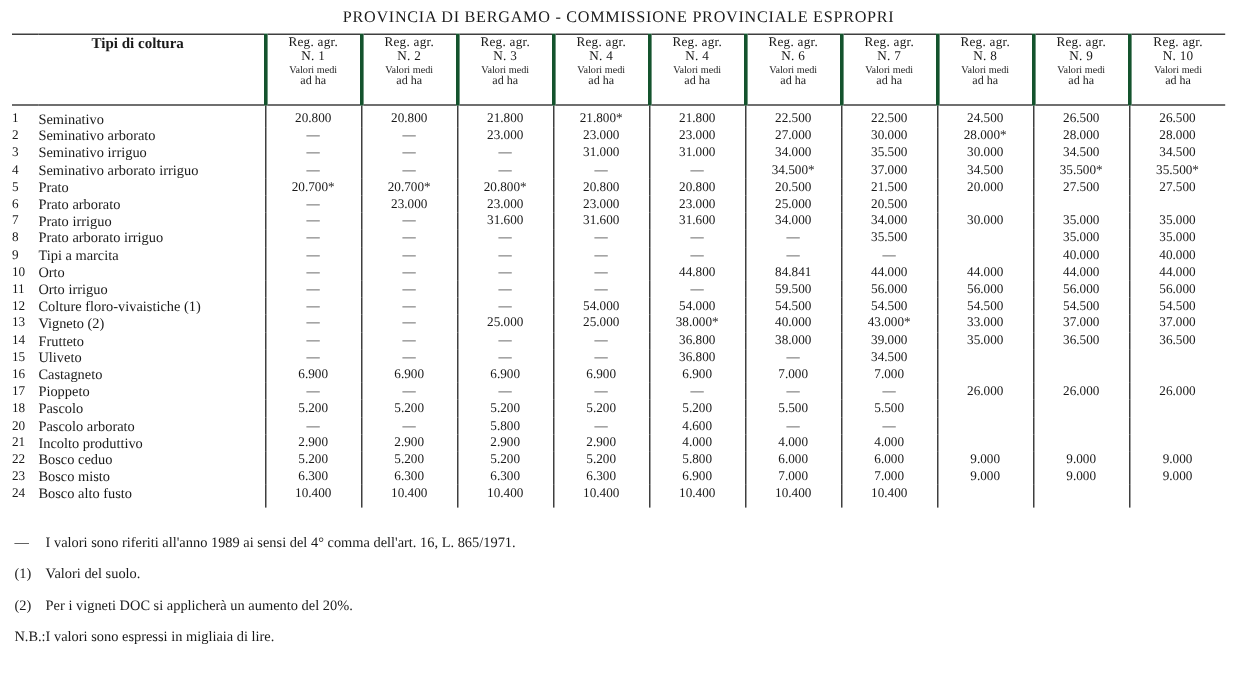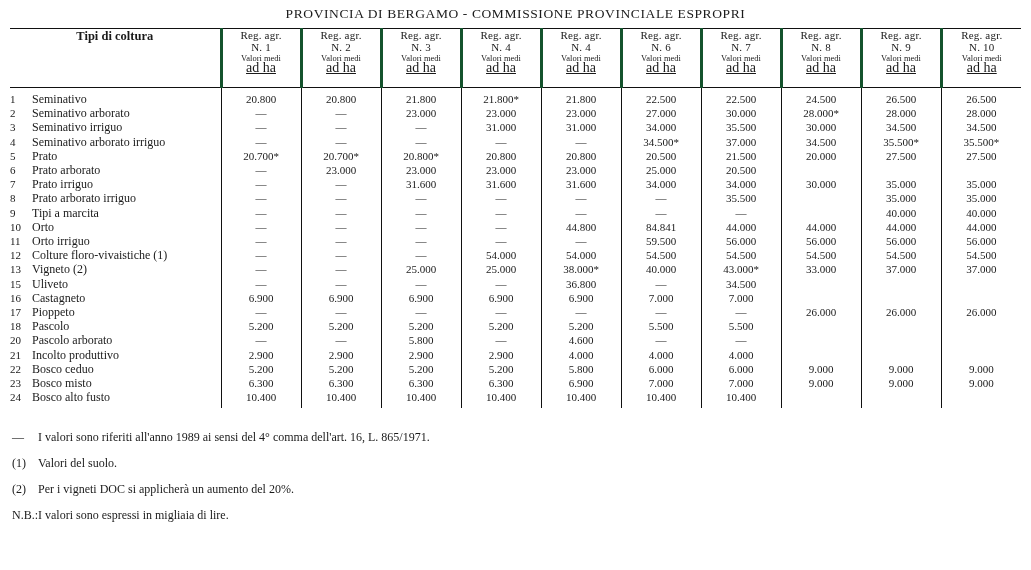--- a/index.html
+++ b/index.html
@@ -59,23 +59,22 @@
   th.colhead .l2 {
     font-size: 11px;
     line-height: 12px;
     letter-spacing: 0.2px;
   }
   th.colhead .l3 {
     font-size: 8.5px;
     line-height: 10px;
   }
   th.colhead .l4 {
-    font-size: 14px;
+    font-size: 10px;
     line-height: 10px;
-    text-decoration: underline;
   }
   th.rowhead {
     text-align: center;
     font-weight: bold;
     font-size: 12.5px;
     padding-left: 22px;
     vertical-align: middle;
   }
   td.num {
     width: 22px;
@@ -382,20 +381,34 @@
           <td class="val">—</td>
           <td class="val">—</td>
           <td class="val">25.000</td>
           <td class="val">25.000</td>
           <td class="val">38.000*</td>
           <td class="val">40.000</td>
           <td class="val">43.000*</td>
           <td class="val">33.000</td>
           <td class="val">37.000</td>
           <td class="val">37.000</td>
+        </tr>
+        <tr>
+          <td class="num">14</td>
+          <td class="label">Frutteto</td>
+          <td class="val">—</td>
+          <td class="val">—</td>
+          <td class="val">—</td>
+          <td class="val">—</td>
+          <td class="val">36.800</td>
+          <td class="val">38.000</td>
+          <td class="val">39.000</td>
+          <td class="val">35.000</td>
+          <td class="val">36.500</td>
+          <td class="val">36.500</td>
         </tr>
         <tr>
           <td class="num">15</td>
           <td class="label">Uliveto</td>
           <td class="val">—</td>
           <td class="val">—</td>
           <td class="val">—</td>
           <td class="val">—</td>
           <td class="val">36.800</td>
           <td class="val">—</td>

